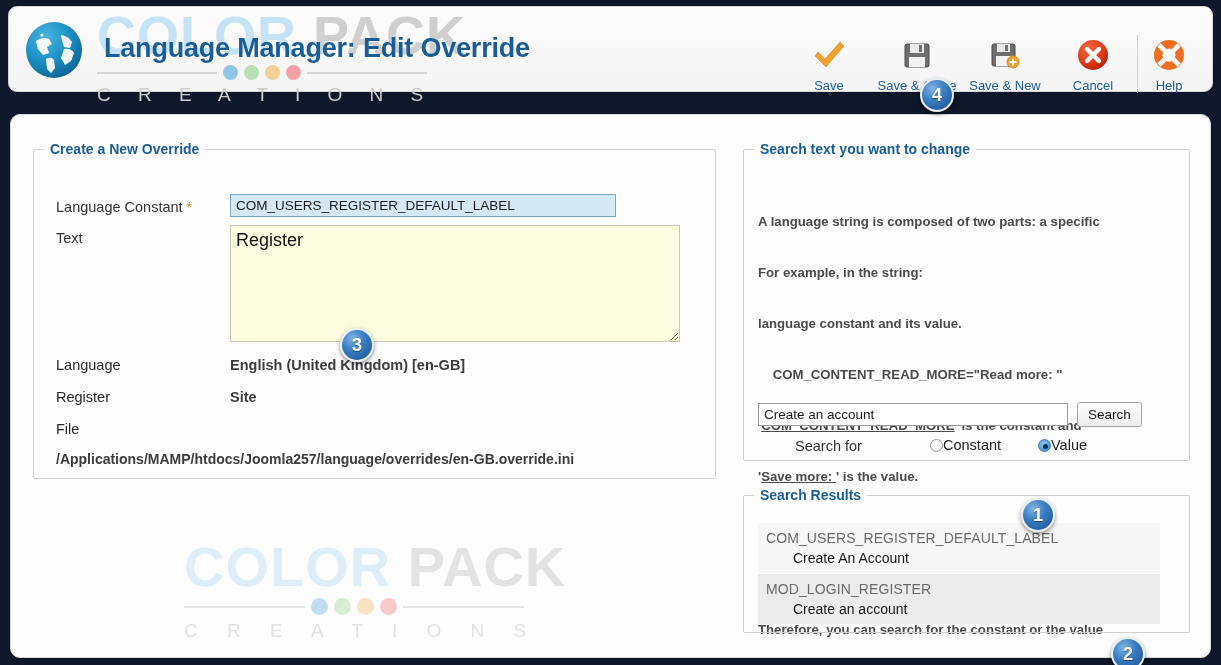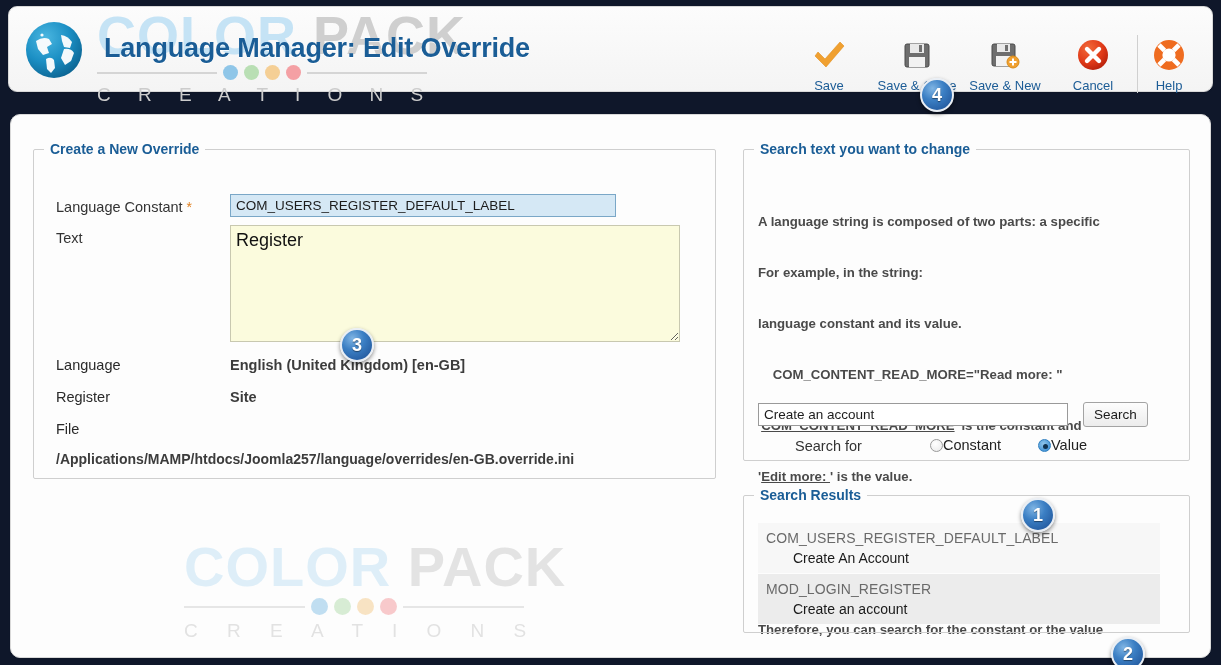--- a/index.html
+++ b/index.html
@@ -184,21 +184,21 @@
   input.search-field {
     width: 310px; height: 23px;
     border: 1px solid #9a9a9a;
     font-family: "Liberation Sans", sans-serif;
     font-size: 13.5px;
     color: #1c1c1c;
     padding: 2px 5px;
     background: #fff;
   }
   button.search-btn {
-    margin-left: 15px;
+    margin-left: 9px;
     height: 25px;
     padding: 0 10px;
     background: linear-gradient(#fdfdfd, #ececec);
     border: 1px solid #a3a3a3;
     border-radius: 3px;
     font-family: "Liberation Sans", sans-serif;
     font-size: 13.5px;
     color: #1a1a1a;
     cursor: pointer;
   }
@@ -435,21 +435,21 @@
 
     <fieldset class="box fs-right">
       <legend>Search text you want to change</legend>
 
       <div class="help-text">
         <div>A language string is composed of two parts: a specific</div>
         <div>For example, in the string:</div>
         <div>language constant and its value.</div>
         <div>    COM_CONTENT_READ_MORE="Read more: "</div>
         <div><span>'</span><u>COM_CONTENT_READ_MORE</u><span>' is the constant and</span></div>
-        <div><span>'</span><u>Edit more: </u><span>' is the value.</span></div>
+        <div><span>'</span><u>Save more: </u><span>' is the value.</span></div>
         <div>You have to use the specific language constant in order</div>
         <div>to create an override of the value.</div>
         <div>Therefore, you can search for the constant or the value</div>
         
         
         
       </div>
 
       <div class="search-row">
         <input class="search-field" value="Create an account" style="">

